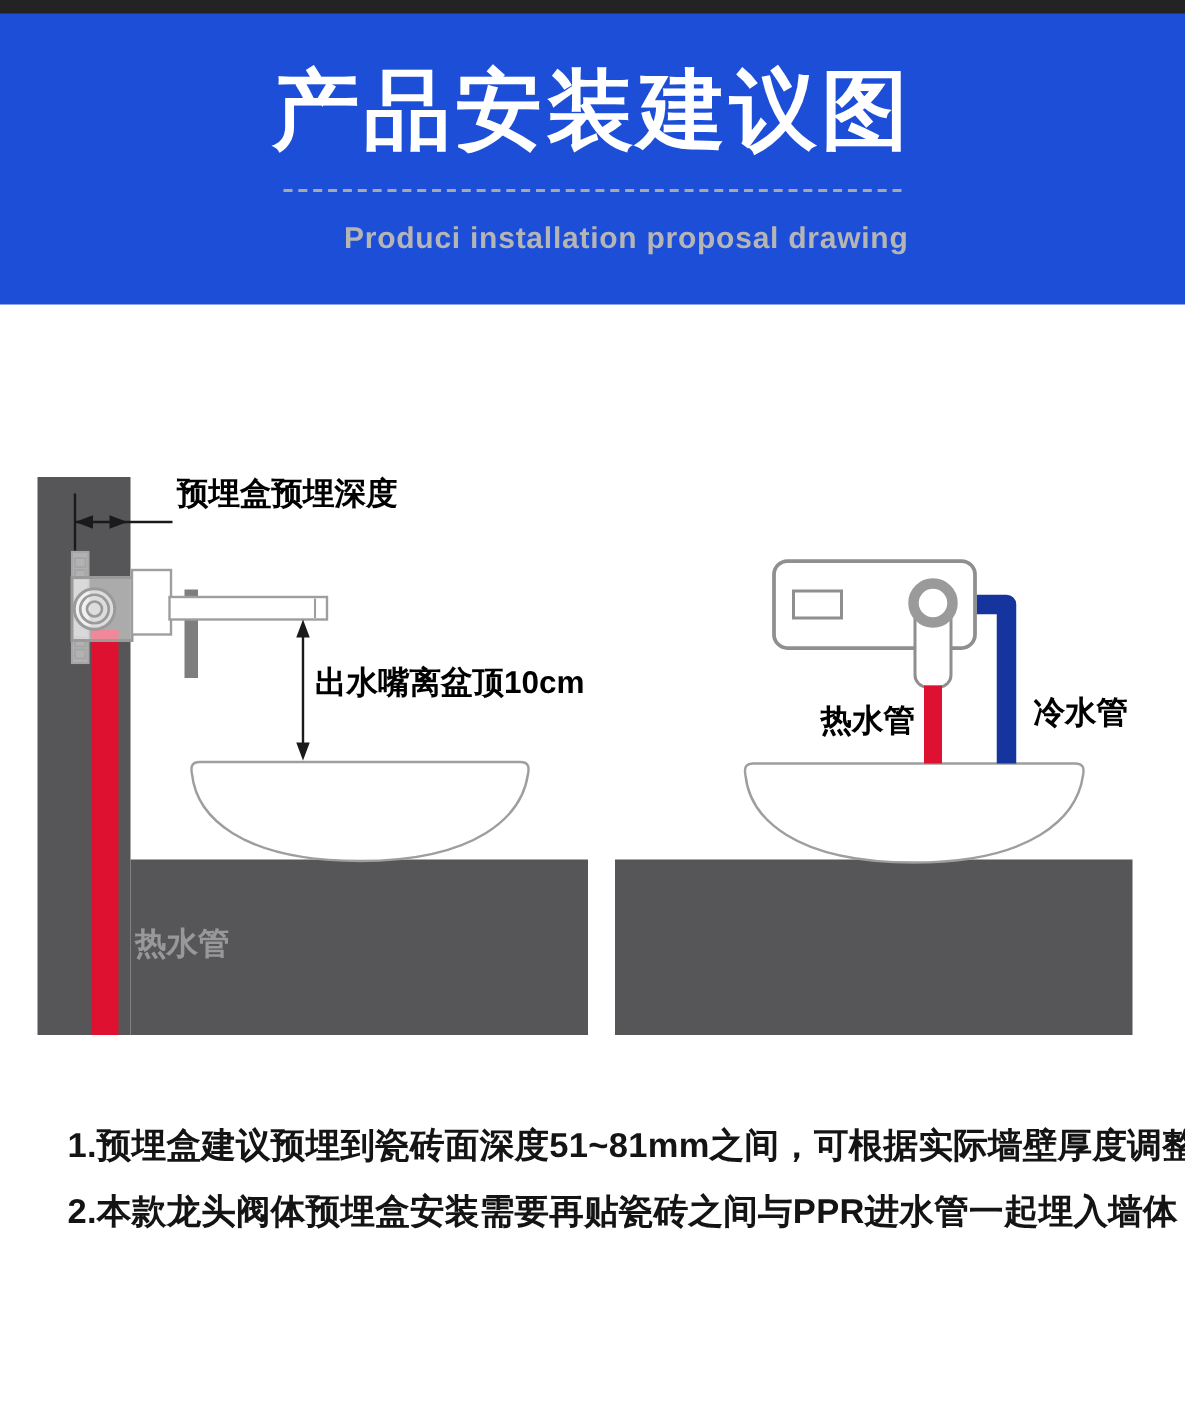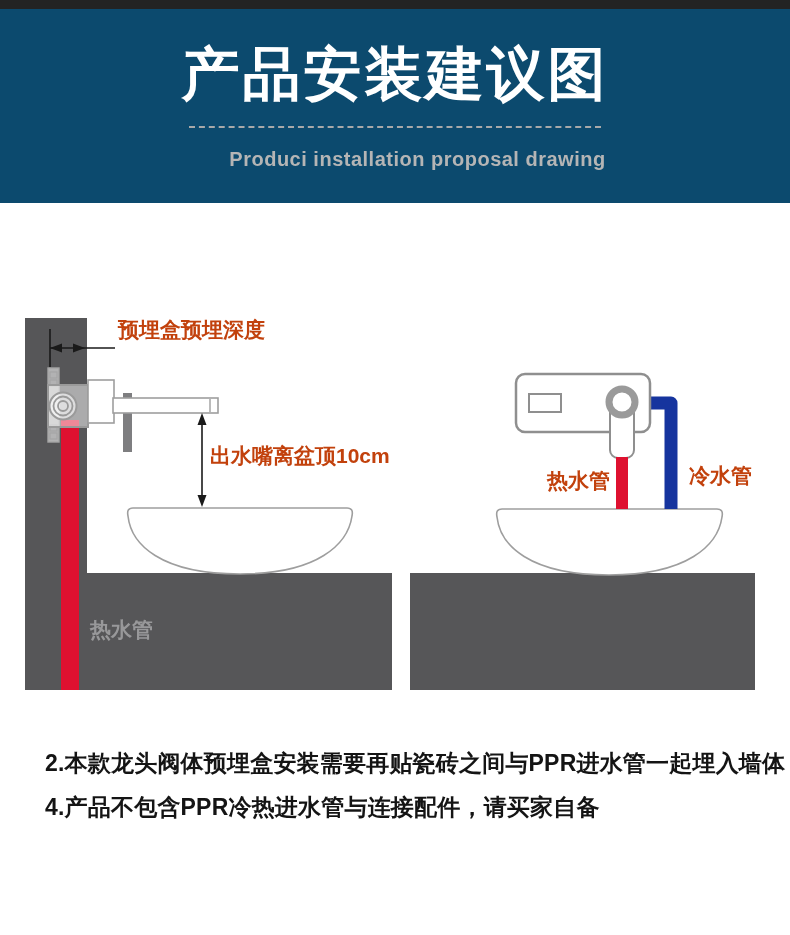--- a/index.html
+++ b/index.html
@@ -5,21 +5,21 @@
   * { margin:0; padding:0; box-sizing:border-box; }
   html,body { background:#ffffff; }
   body {
     width:790px; height:935px;
     font-family:"Liberation Sans","DejaVu Sans",sans-serif;
     position:relative; overflow:hidden;
   }
   
   .header {
     width:790px; height:203px;
-    background:#0c4a6e;
+    background:#1d4ed8;
     position:relative;
     text-align:center;
   }
   .header .topstrip {
     position:absolute; top:0; left:0;
     width:100%; height:9px; background:#232323;
   }
   .header .title {
     position:absolute; top:33px; left:0; width:100%;
     color:#ffffff;
@@ -37,21 +37,21 @@
     font-size:20px; font-weight:bold; letter-spacing:0.5px;padding-left:45px;
   }
   
   .diagram {
     position:absolute; top:203px; left:0;
     width:790px; height:517px;
   }
   .diagram svg { position:absolute; top:0; left:0; }
   .dlabel {
     position:absolute;
-    font-weight:bold; color:#c2410c;
+    font-weight:bold; color:#000000;
     font-size:21px; line-height:25px;
     white-space:nowrap;
   }
   .dlabel.gray { color:#98989a; }
   
   .notes {
     position:absolute; top:720px; left:0;
     width:790px; padding:21px 20px 0 45px;
   }
   .note-line {
@@ -124,15 +124,15 @@
   </svg>
 
   <div class="dlabel" style="left:118px; top:114px;">预埋盒预埋深度</div>
   <div class="dlabel" style="left:210px; top:240px;">出水嘴离盆顶10cm</div>
   <div class="dlabel gray" style="left:90px; top:414px;">热水管</div>
   <div class="dlabel" style="left:547px; top:265px;">热水管</div>
   <div class="dlabel" style="left:689px; top:260px;">冷水管</div>
 </div>
 
 <div class="notes">
+  <div class="note-line">1.预埋盒建议预埋到瓷砖面深度51~81mm之间，可根据实际墙壁厚度调整</div>
   <div class="note-line">2.本款龙头阀体预埋盒安装需要再贴瓷砖之间与PPR进水管一起埋入墙体</div>
-  <div class="note-line">4.产品不包含PPR冷热进水管与连接配件，请买家自备</div>
 </div>
 
 </body></html>

